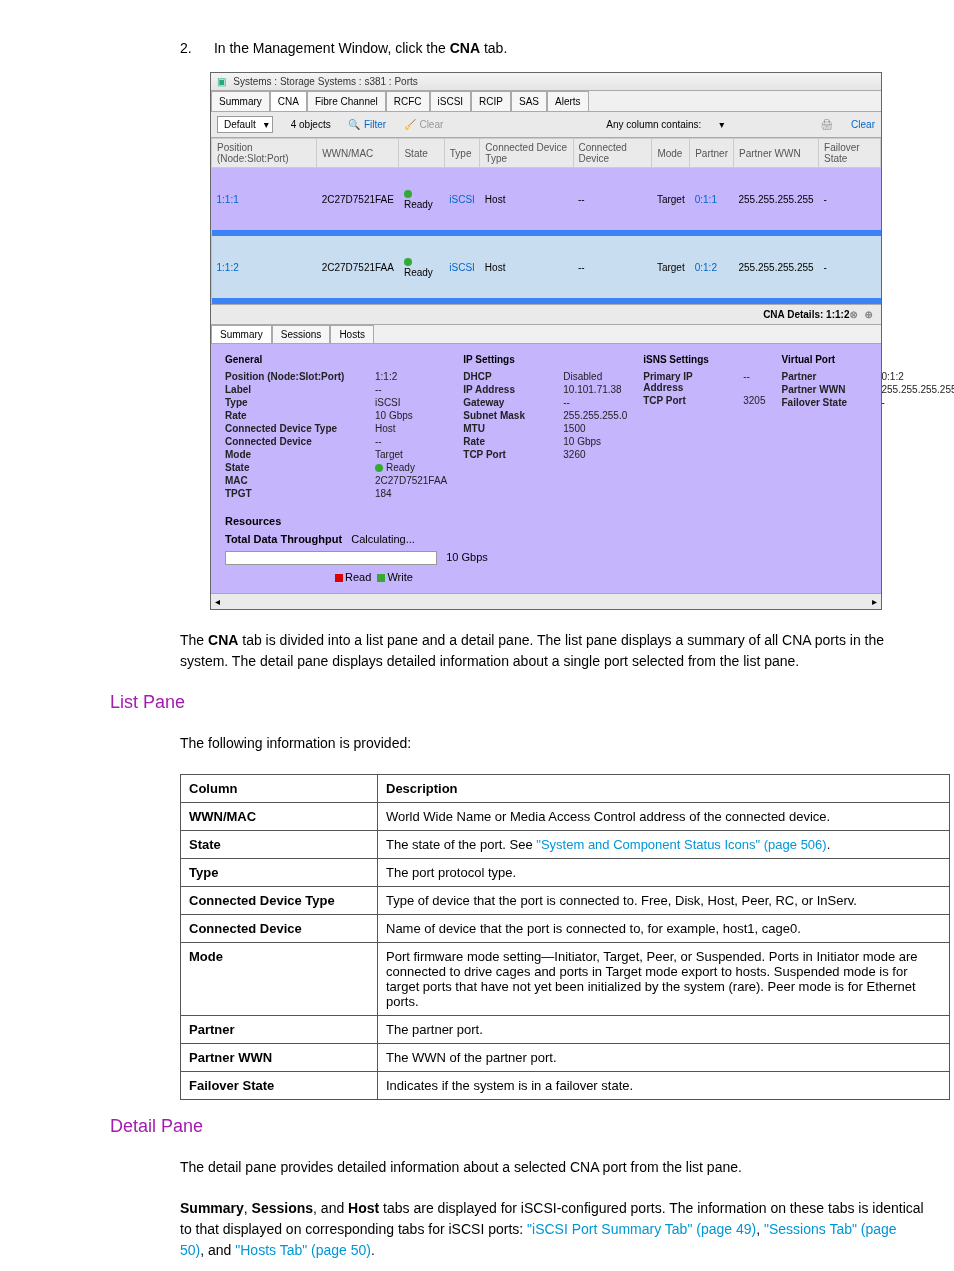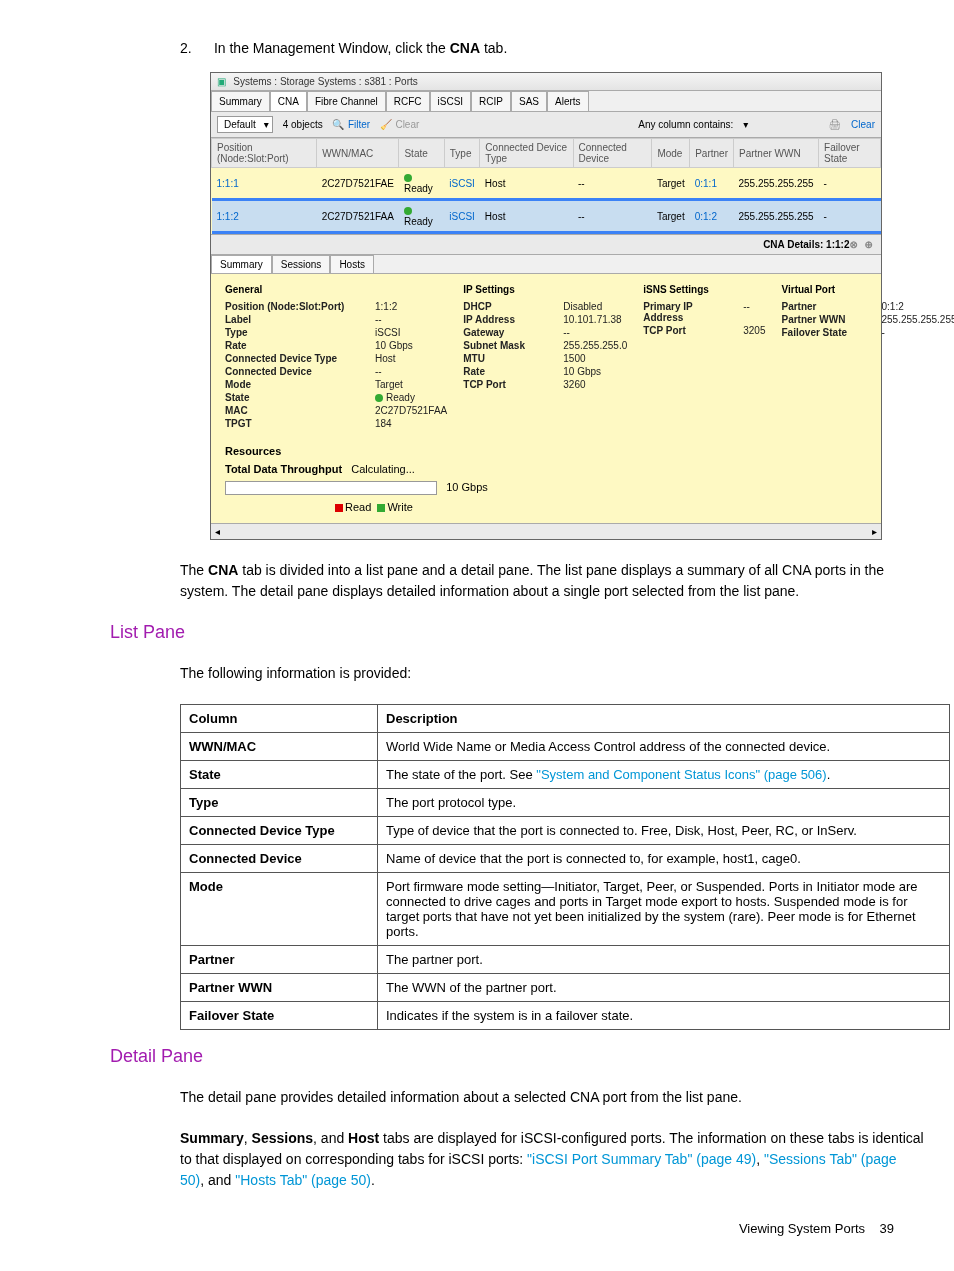--- a/index.html
+++ b/index.html
@@ -32,39 +32,39 @@
   a.doclink { color: #0096d6; text-decoration: none; }
   .footer { text-align: right; margin-top: 30px; font-size: 13px; padding-right: 30px;}
   
   .shot {
     border: 1px solid #666;
     width: 670px;
     margin-left: 180px;
     font-family: Tahoma, Arial, sans-serif;
     font-size: 10px;
     color: #000;
-    background: #fef9c3;
+    background: #c4b5fd;
     margin-bottom: 14px;
   }
   .shot .titlebar {
     background: linear-gradient(#f5f5f5,#e4e4e4);
     border-bottom: 1px solid #aaa;
     padding: 3px 6px;
     font-size: 10px;
     color: #333;
   }
   .shot .titlebar .appicon { color:#2a7; margin-right:4px; }
   .shot .tabs1 { display:flex; gap:0; border-bottom:1px solid #aaa; background:#f0f0f0; font-size:10px;}
   .shot .tabs1 .tab { padding: 4px 7px; border:1px solid #aaa; border-bottom:none; background:#f6f6f6; cursor:pointer;}
   .shot .tabs1 .tab.active { background:#fff; font-weight:normal; }
-  .shot .toolbar { display:flex; align-items:center; gap:10px; padding:4px 6px; background:#eaeaea; border-bottom:1px solid #aaa;}
+  .shot .toolbar { display:flex; align-items:center; gap:18px; padding:4px 6px; background:#eaeaea; border-bottom:1px solid #aaa;}
   .shot .toolbar .dd { border:1px solid #999; background:#fff; padding:2px 16px 2px 6px; position:relative;}
   .shot .grid { width:100%; border-collapse:collapse; font-size:10px;}
   .shot .grid th { background:#eaeaea; border:1px solid #ccc; padding:3px 5px; text-align:left; font-weight:normal; color:#555;}
-  .shot .grid td { border-bottom:3px solid #3b82f6; padding:4px 5px;}
+  .shot .grid td { border-bottom:6px solid #3b82f6; padding:20px 5px;}
   .shot .grid tr.sel td { background:#c8ddf0; }
   .shot .link { color:#0066cc; cursor:pointer;}
   .shot .green-dot { display:inline-block; width:8px;height:8px;border-radius:50%;background:#3a3;vertical-align:middle;margin-right:3px;}
   .shot .detail-hdr { background:#eaeaea; padding:4px 6px; font-weight:bold; border-top:1px solid #aaa; border-bottom:1px solid #aaa; display:flex; justify-content:flex-end;}
   .shot .tabs2 { display:flex; border-bottom:1px solid #aaa; background:#f0f0f0; font-size:10px;}
   .shot .tabs2 .tab { padding:3px 8px; border:1px solid #aaa; border-bottom:none; background:#f6f6f6;}
   .shot .tabs2 .tab.active { background:#fff; }
   .shot .detail-body { display:flex; gap:16px; padding:10px 14px; font-size:10px; }
   .shot .detail-col { flex:1; }
   .shot .sec-title { font-weight:bold; margin-bottom:6px;}

